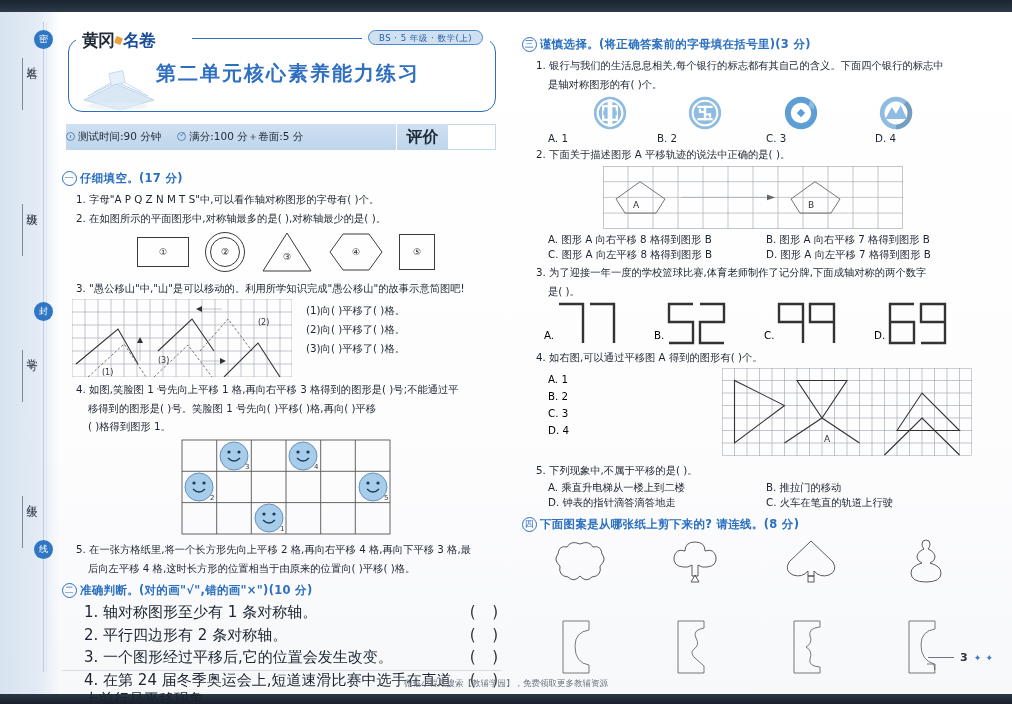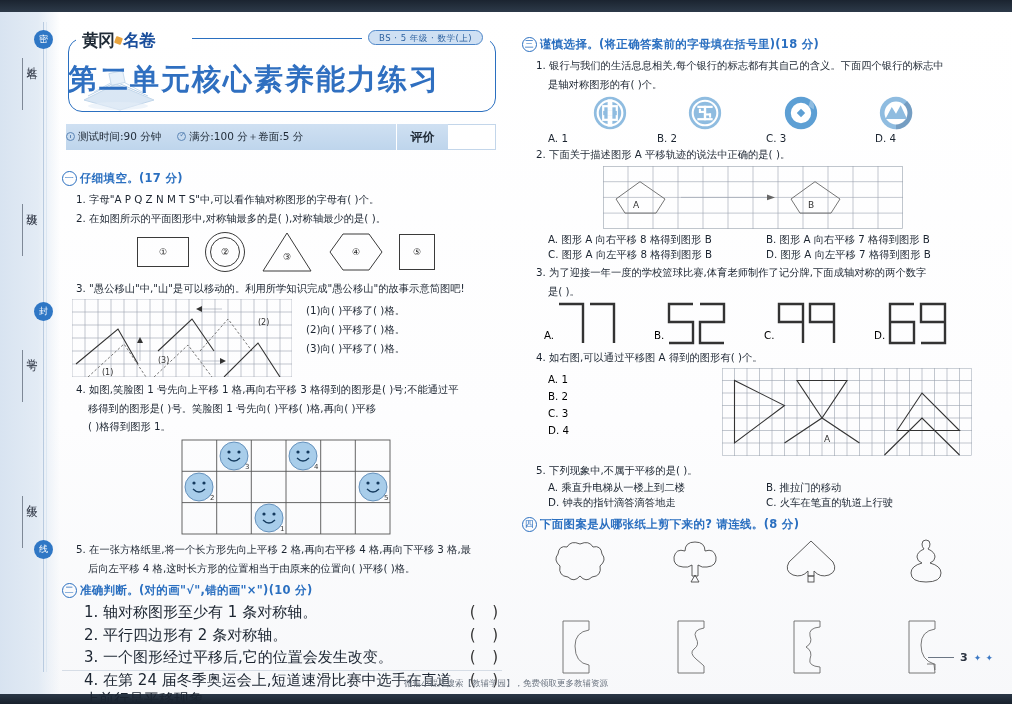--- a/index.html
+++ b/index.html
@@ -46,36 +46,36 @@
   .mast-gap2 { position:absolute; left:300px; top:6px; width:128px; height:14px; background:#ffffff; }
   .brand { position:absolute; left:20px; top:3px; font-size:17px; font-weight:bold;
     color:#1f2a36; font-family:"DejaVu Sans", sans-serif; letter-spacing:-1px; }
   .brand .b2 { color:#1b4f9c;font-family:Liberation Mono, monospace; }
   .brand .dot { display:inline-block; width:7px;height:7px;background:#e8a33d;
     border-radius:1px; transform:rotate(20deg); margin:0 1px; vertical-align:2px;}
   .gradebadge { position:absolute; left:306px; top:4px; height:15px; padding:0 10px;
     border:1px solid #4f87c8; border-radius:8px; background:#cfe0f3; color:#2a5f9e;
     font-size:8.5px; line-height:14px; font-family:"DejaVu Sans", sans-serif;
     letter-spacing:.5px; white-space:nowrap; }
-  .mast-title { position:absolute; left:6px; top:34px; width:440px; 
-    font-size:29px; font-weight:bold; color:#2f6fc0; letter-spacing:2px;
+  .mast-title { position:absolute; left:6px; top:34px; width:440px; text-align:center;
+    font-size:20px; font-weight:bold; color:#2f6fc0; letter-spacing:2px;
     font-family:"DejaVu Sans", sans-serif; }
   .mast-art { position:absolute; left:18px; top:44px; width:78px; height:42px;
     opacity:.55; }
 
   
   .infobar { position:absolute; left:66px; top:124px; width:430px; height:26px;
     display:flex; }
   .info-main { flex:0 0 330px; background:linear-gradient(180deg,#cfe0f2,#bed5ec);
     display:flex; align-items:center; gap:16px; 
     font-size:10.5px; color:#1f2a36; font-family:"DejaVu Sans", sans-serif; }
   .info-eval { flex:0 0 52px; background:linear-gradient(180deg,#cfe0f2,#bed5ec);
     border-left:1.5px solid #ffffff;
     display:flex; align-items:center; justify-content:center;
-    font-size:12px; font-weight:bold; color:#1f2a36; font-family:Liberation Sans, sans-serif; }
+    font-size:16px; font-weight:bold; color:#1f2a36; font-family:Liberation Sans, sans-serif; }
   .info-blank { flex:1; background:#ffffff; border:1px solid #c3d6ea; border-left:none; }
   .mini-ic { display:inline-block; width:9px; height:9px; border-radius:50%;
     border:1.2px solid #5c86b6; margin-right:3px; vertical-align:-1px; position:relative; }
   .mini-ic.clock::after { content:""; position:absolute; left:3.4px; top:1.6px;
     width:1px; height:3.2px; background:#5c86b6; }
   .mini-ic.check::after { content:"✓"; position:absolute; left:1px; top:-3px;
     font-size:8px; color:#5c86b6; }
 
   
   .colL { position:absolute; left:62px; top:164px; width:448px; }
@@ -374,21 +374,21 @@
     <div class="tf-row">
       <span class="txt">5. ☆、○、□都是轴对称图形。</span>
       <span class="par">(      )</span>
     </div>
   </div>
 
   <div class="colR">
 
     <div class="sec-head">
       <span class="sec-num">三</span>
-      <span>谨慎选择。(将正确答案前的字母填在括号里)(18 分)</span>
+      <span>谨慎选择。(将正确答案前的字母填在括号里)(3 分)</span>
     </div>
 
     <div class="q">1. 银行与我们的生活息息相关,每个银行的标志都有其自己的含义。下面四个银行的标志中</div>
     <div class="q ind">是轴对称图形的有(      )个。</div>
 
     <div class="bank-row">
       <svg class="bank" viewBox="0 0 40 40">
         <circle cx="20" cy="20" r="19" fill="#8fbce0"></circle>
         <circle cx="20" cy="20" r="14.5" fill="none" stroke="#fff" stroke-width="2.6"></circle>
         <rect x="17.2" y="4" width="5.6" height="32" fill="#fff"></rect>

